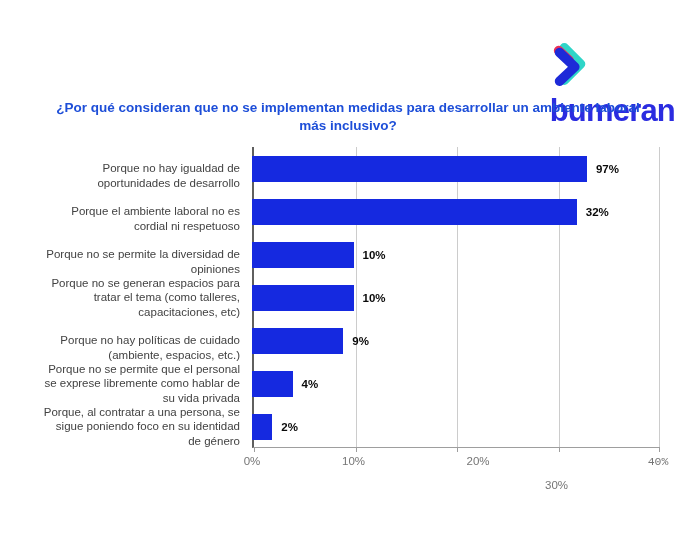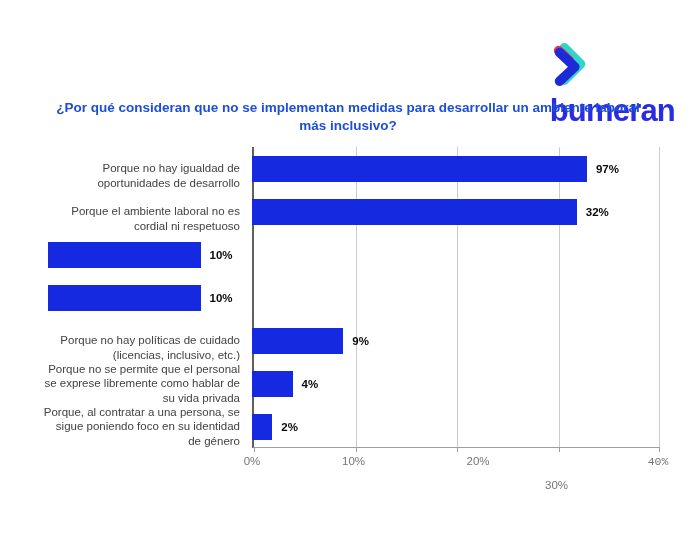--- a/index.html
+++ b/index.html
@@ -104,35 +104,37 @@
 
       <div class="row">
         <div class="cat-label">Porque el ambiente laboral no es cordial ni respetuoso</div>
         <div class="plot">
           <div class="bar" style="width: 80%; background: rgb(21, 41, 224);"></div>
           <span class="val">32%</span>
         </div>
       </div>
 
       <div class="row">
+        <div class="cat-label">Porque no se permite la diversidad de opiniones</div>
         <div class="plot">
           <div class="bar" style="width: 25%; background: rgb(21, 41, 224);"></div>
           <span class="val">10%</span>
         </div>
       </div>
 
       <div class="row">
+        <div class="cat-label">Porque no se generan espacios para tratar el tema (como talleres, capacitaciones, etc)</div>
         <div class="plot">
           <div class="bar" style="width: 25%; background: rgb(21, 41, 224);"></div>
           <span class="val">10%</span>
         </div>
       </div>
 
       <div class="row">
-        <div class="cat-label">Porque no hay políticas de cuidado (licencias, inclusivo, etc.)</div>
+        <div class="cat-label">Porque no hay políticas de cuidado (ambiente, espacios, etc.)</div>
         <div class="plot">
           <div class="bar" style="width: 22.5%; background: rgb(21, 41, 224);"></div>
           <span class="val">9%</span>
         </div>
       </div>
 
       <div class="row">
         <div class="cat-label">Porque no se permite que el personal se exprese libremente como hablar de su vida privada</div>
         <div class="plot">
           <div class="bar" style="width: 10%; background: rgb(21, 41, 224);"></div>

